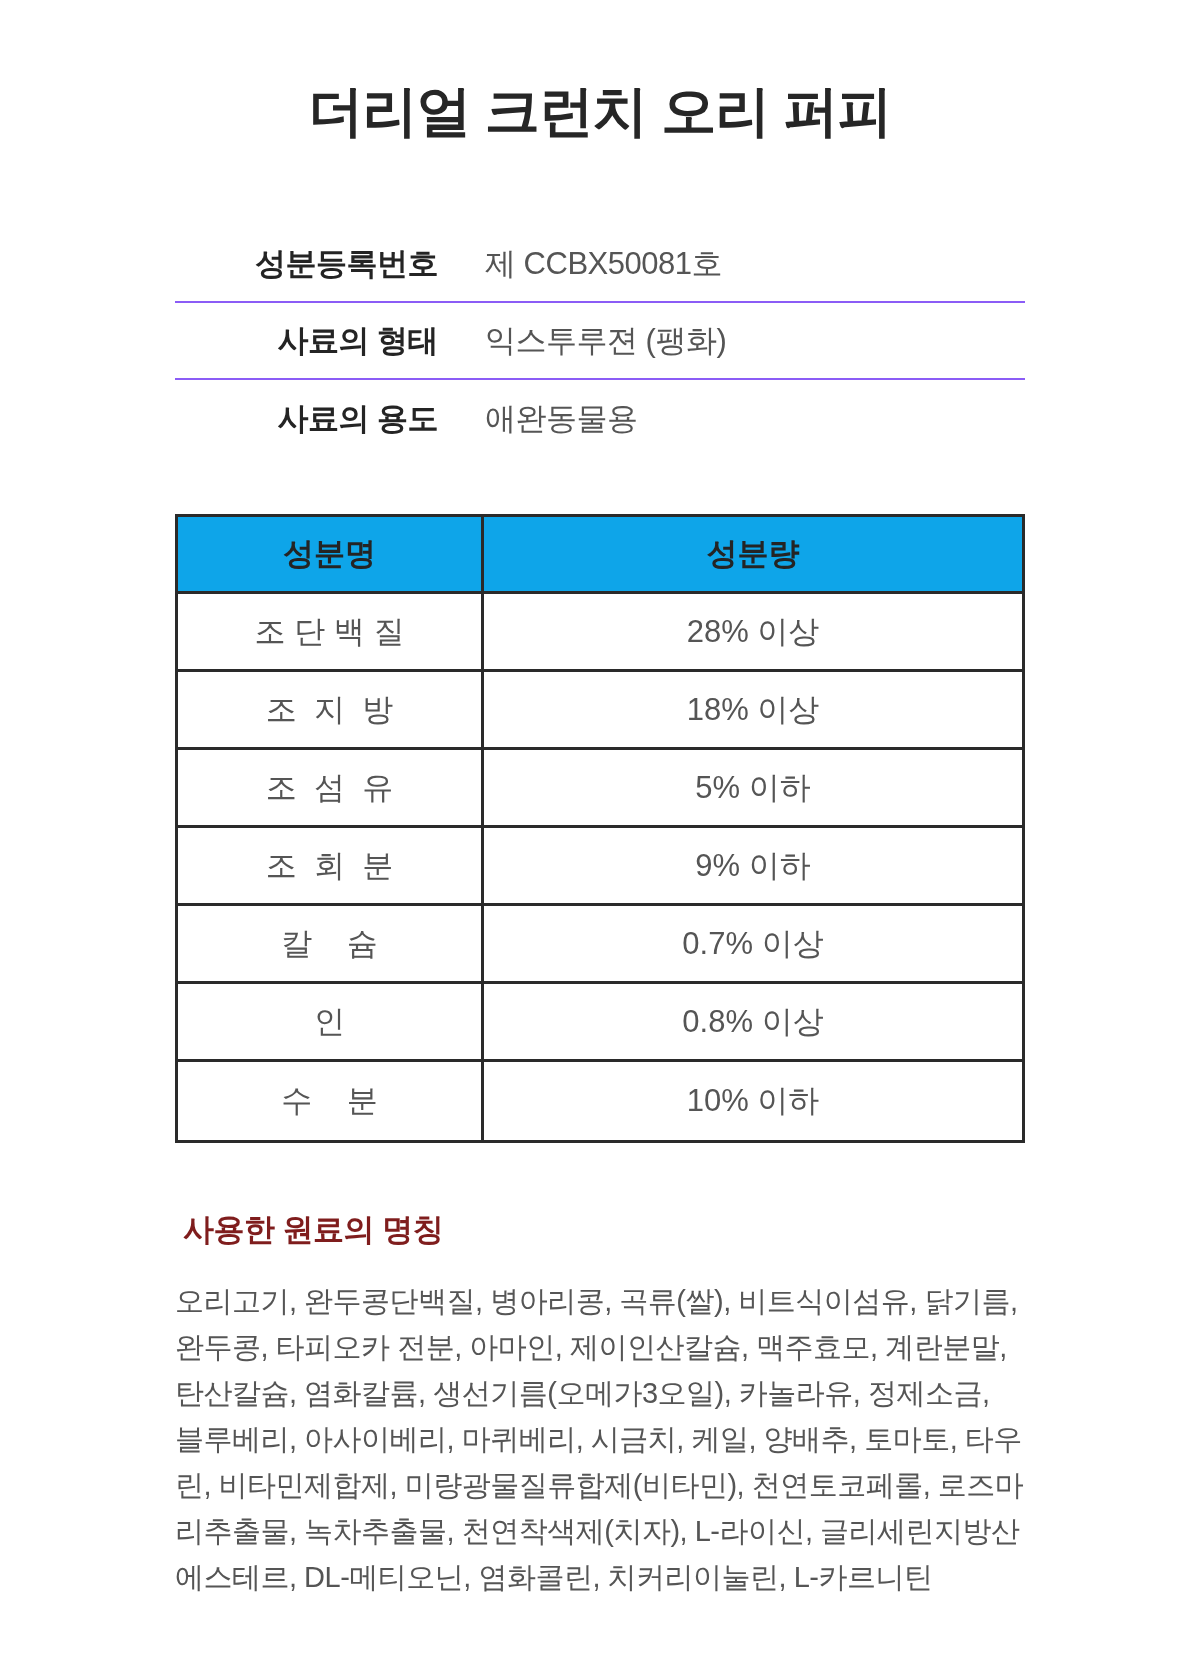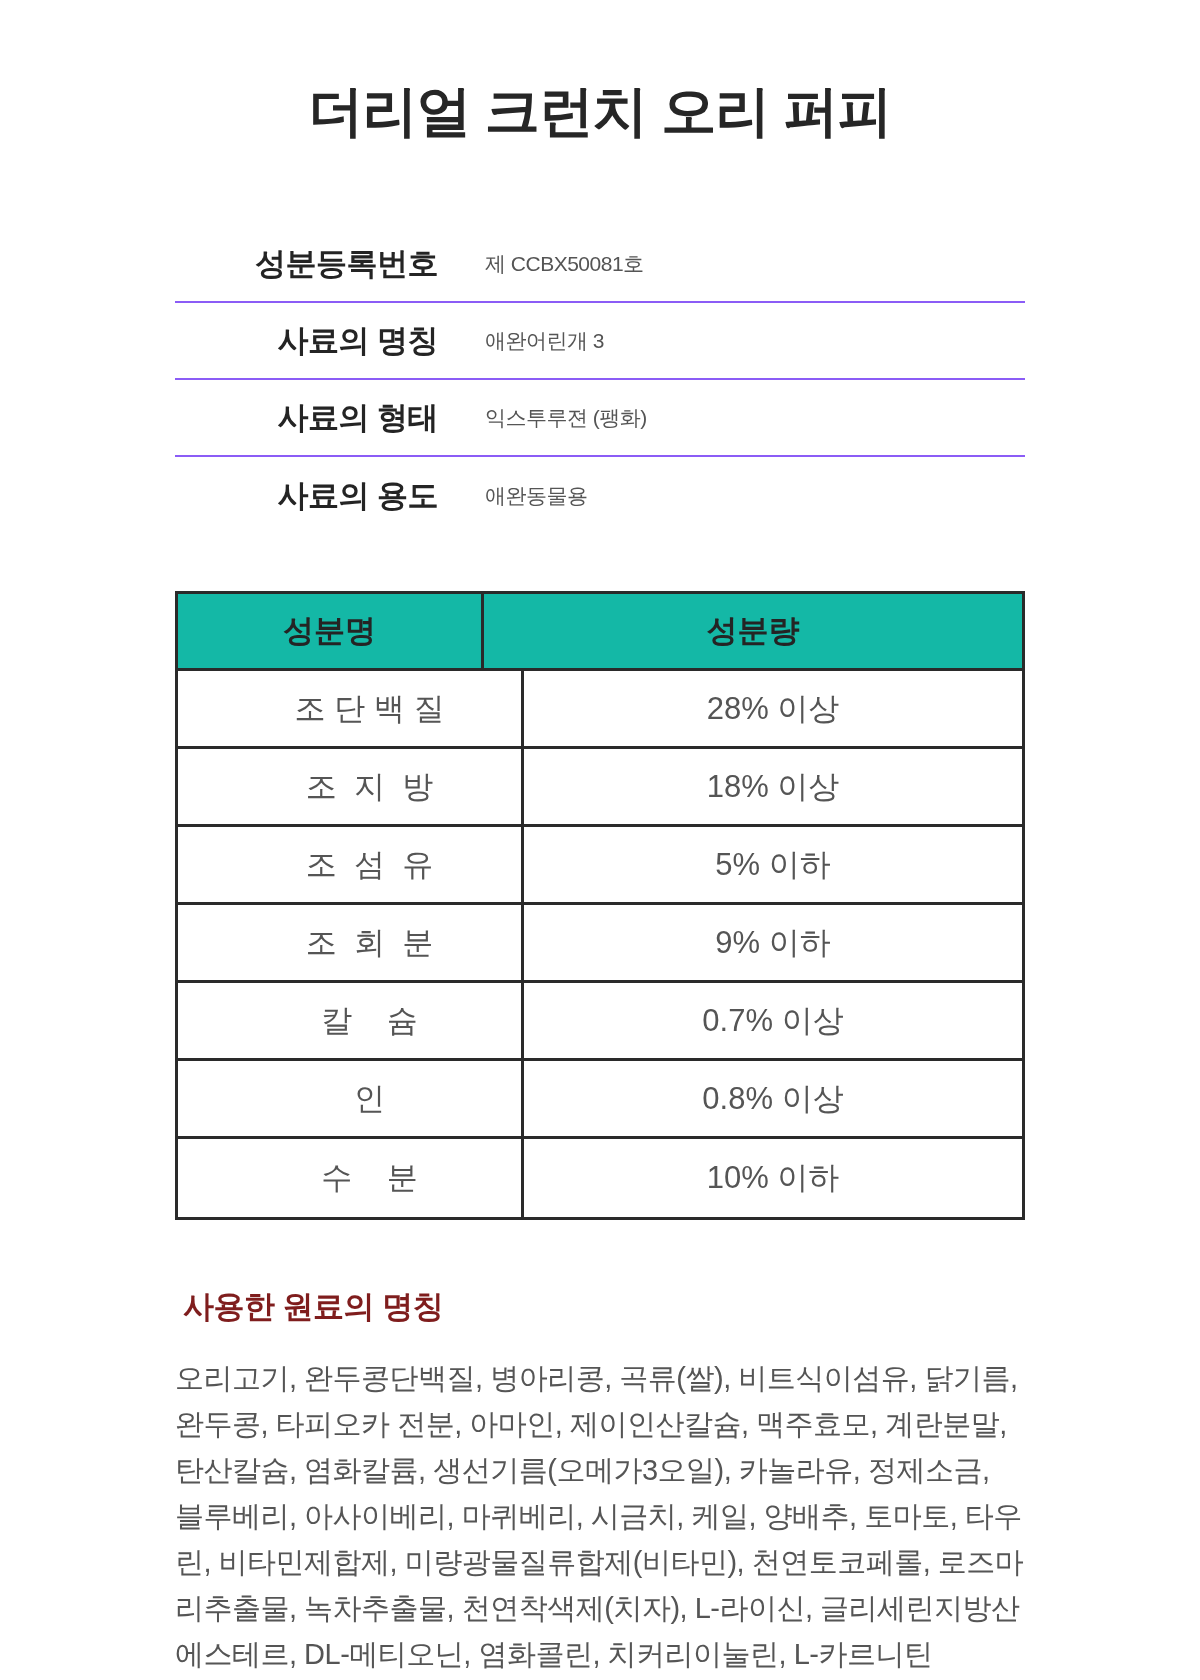--- a/index.html
+++ b/index.html
@@ -39,57 +39,56 @@
     width: 263px;
     text-align: right;
     font-size: 31px;
     font-weight: 700;
     color: #242424;
     letter-spacing: -0.5px;
     flex: none;
   }
   .info-value {
     margin-left: 47px;
-    font-size: 21px;
+    font-size: 31px;
     font-weight: 300;
     color: #555555;
     letter-spacing: -0.5px;
   }
 
   
   .comp-table {
     width: 850px;
     margin: 57px auto 0;
     border: 3px solid #2a2a2a;
   }
   .comp-header {
     display: flex;
     height: 77px;
-    background: #14b8a6;
+    background: #0ea5e9;
     border-bottom: 3px solid #2a2a2a;
   }
   .comp-header .cell-name,
   .comp-header .cell-amount {
     display: flex;
     align-items: center;
     justify-content: center;
     font-size: 31px;
     font-weight: 800;
     color: #242424;
   }
   .cell-name {
     width: 306px;
     flex: none;
     border-right: 3px solid #2a2a2a;
   }
   .cell-amount { flex: 1; }
   .comp-row {
     display: flex;
     height: 78px;
-    padding-left: 40px;
   }
   .comp-row:not(:last-child) { border-bottom: 3px solid #2a2a2a; }
   .comp-row .cell-name,
   .comp-row .cell-amount {
     display: flex;
     align-items: center;
     justify-content: center;
     font-size: 31px;
     font-weight: 300;
     color: #555555;
@@ -123,24 +122,20 @@
 <body>
 
 <div class="page">
 
   <h1 class="title">더리얼 크런치 오리 퍼피</h1>
 
   <div class="info-table">
     <div class="info-row">
       <div class="info-label">성분등록번호</div>
       <div class="info-value">제 CCBX50081호</div>
-    </div>
-    <div class="info-row">
-      <div class="info-label">사료의 명칭</div>
-      <div class="info-value">애완어린개 3</div>
     </div>
     <div class="info-row">
       <div class="info-label">사료의 형태</div>
       <div class="info-value">익스투루젼 (팽화)</div>
     </div>
     <div class="info-row">
       <div class="info-label">사료의 용도</div>
       <div class="info-value">애완동물용</div>
     </div>
   </div>

